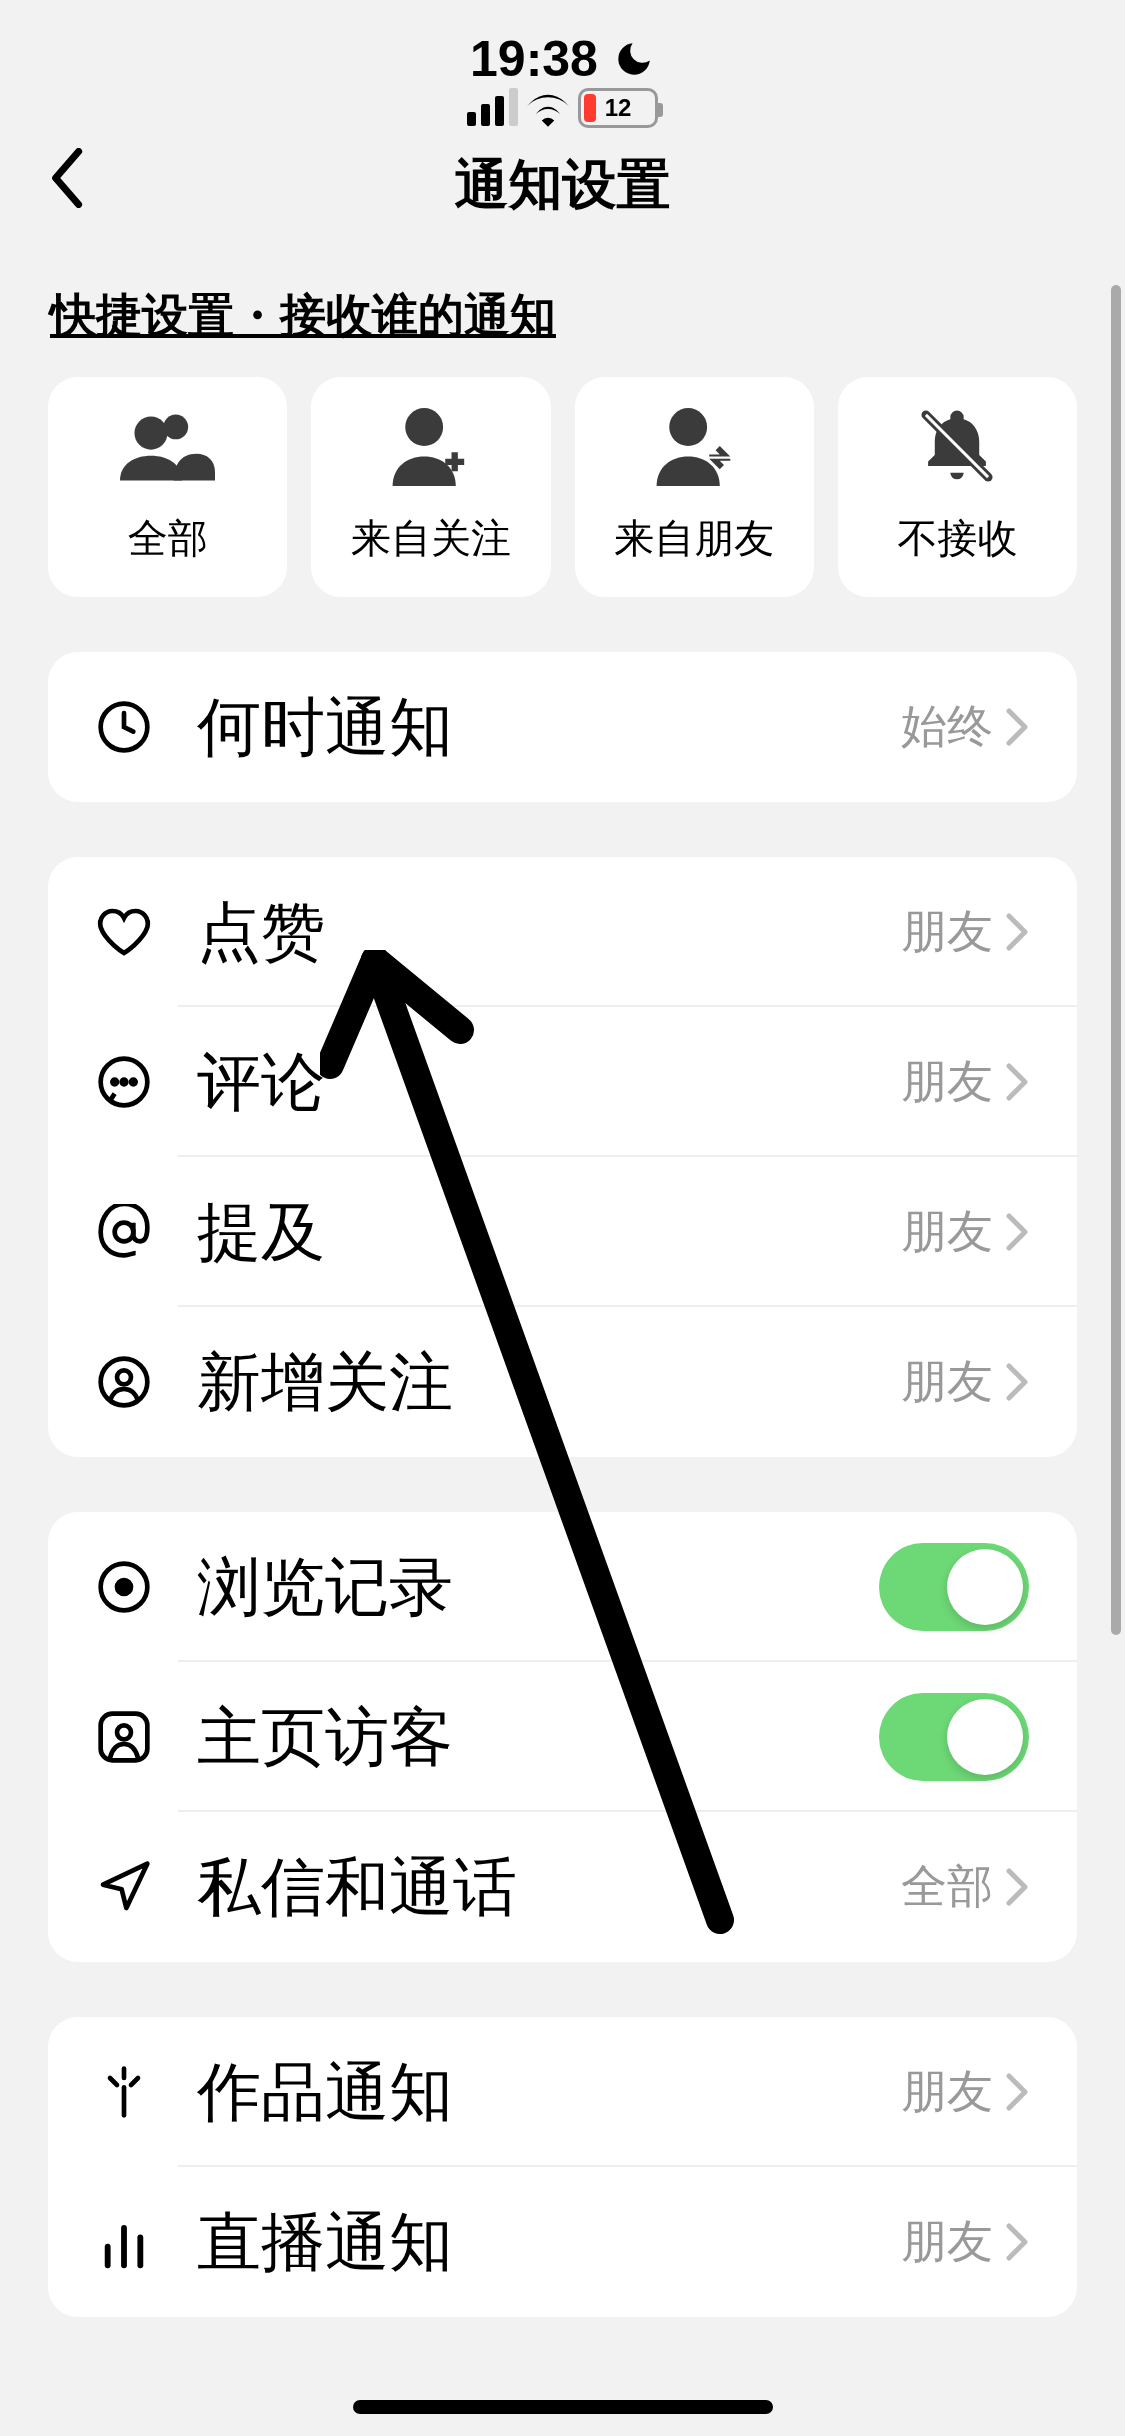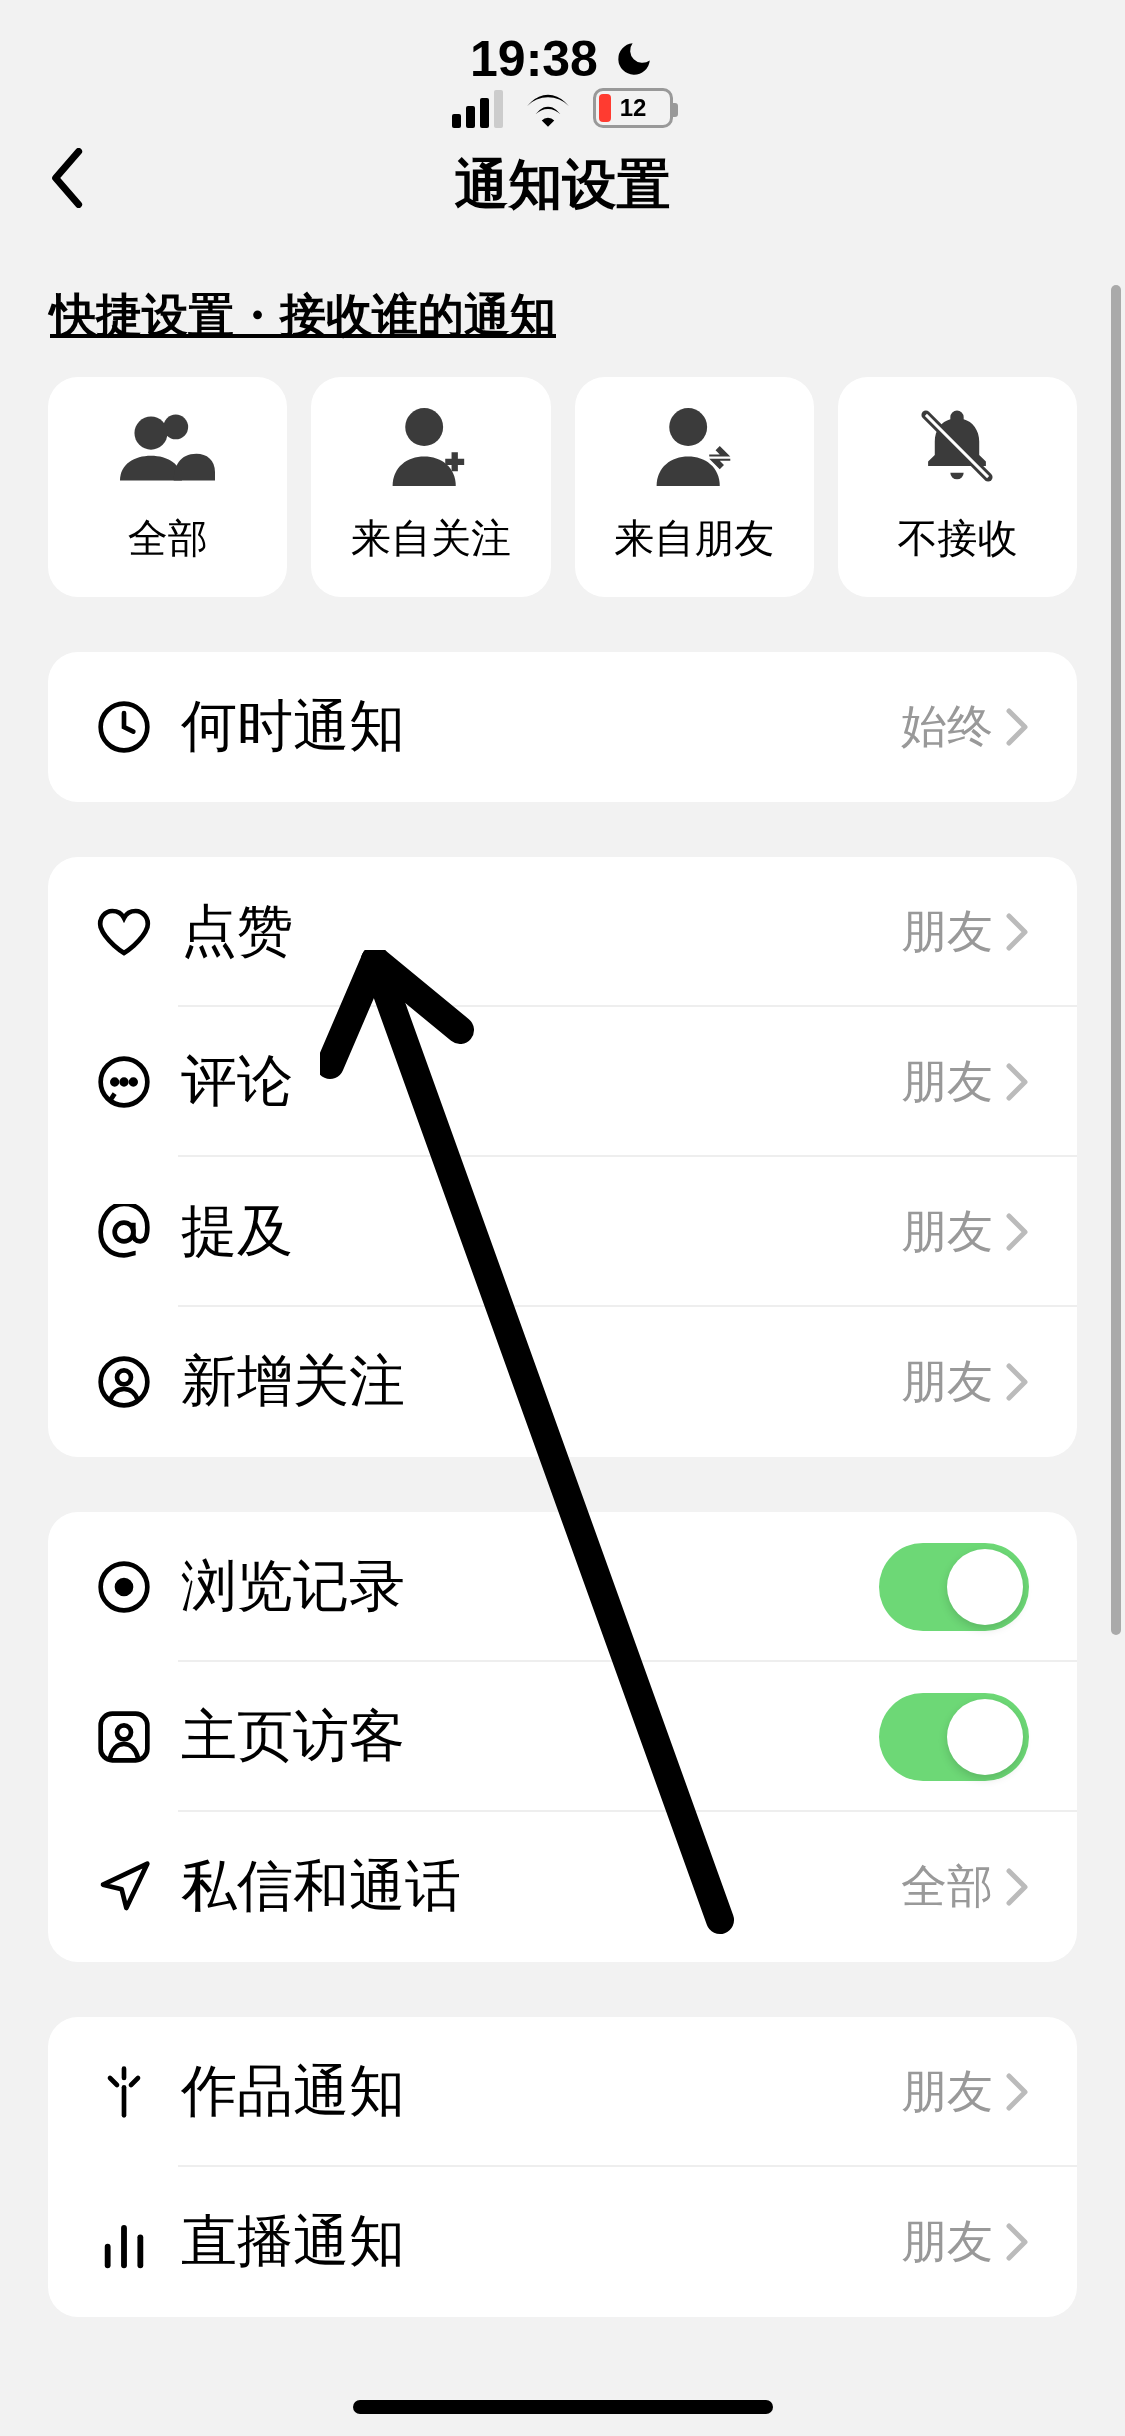--- a/index.html
+++ b/index.html
@@ -26,22 +26,22 @@
     }
     .status-left {
       display: flex;
       align-items: center;
       gap: 15px;
       font-size: 50px;
       font-weight: 600;
     }
     .status-right {
       display: flex;
-      align-items: flex-end;
-      gap: 20px;
+      align-items: flex-start;
+      gap: 5px;
     }
     .signal-icon {
       display: flex;
       align-items: flex-end;
       gap: 5px;
     }
     .signal-bar {
       width: 9px;
       background: #000;
       border-radius: 2px;
@@ -153,22 +153,23 @@
       height: 2px;
       background: #eee;
     }
     .row-icon {
       width: 85px;
       display: flex;
       align-items: center;
     }
     .row-label {
       flex: 1;
-      font-size: 56px;
+      font-size: 64px;
       font-weight: 500;
+      margin-left: 16px;
     }
     .row-value {
       font-size: 46px;
       color: #999;
       margin-right: 12px;
     }
     .chevron {
       color: #bbb;
     }
     .toggle {

